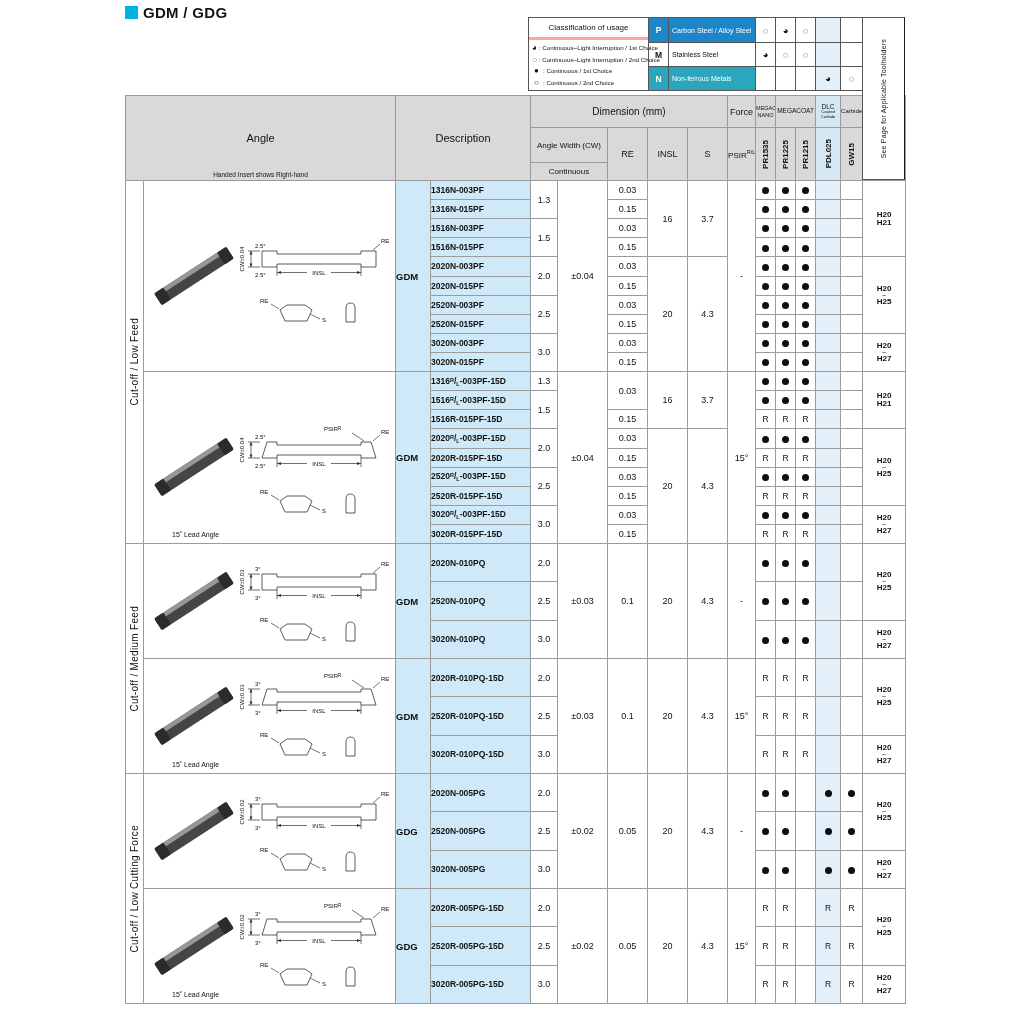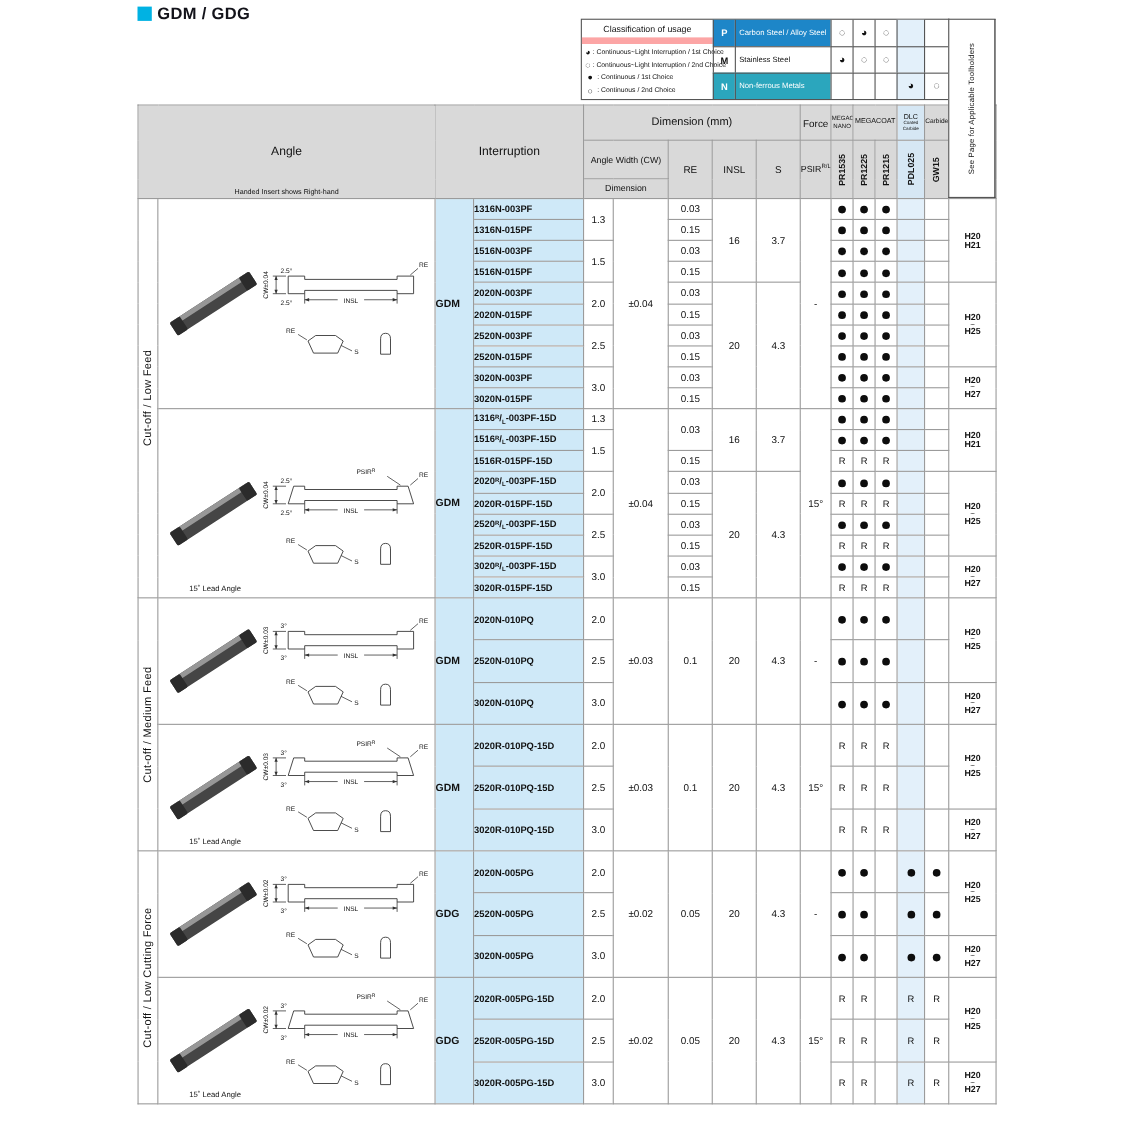--- a/index.html
+++ b/index.html
@@ -9,21 +9,21 @@
 
 .titlebar{position:absolute;left:125px;top:4px;display:flex;align-items:center;gap:5px}
 .sq{width:13px;height:13px;background:#00b2e3}
 .ttl{font-size:15px;font-weight:bold;color:#13131a;letter-spacing:.3px}
 
 
 .legend{position:absolute;left:528px;top:17px;width:335px;height:74px;display:grid;
  grid-template-columns:119px 20px 87px 20px 20px 20px 25px 22px;grid-template-rows:24px 24px 24px;
  border:1px solid #555;background:#fff}
 .lg-left{grid-column:1;grid-row:1/4;display:flex;flex-direction:column}
-.lg-title{height:22px;border-bottom:6px solid #fca5a5;display:flex;align-items:center;justify-content:center;font-size:8px}
+.lg-title{height:22px;border-bottom:3px solid #fca5a5;display:flex;align-items:center;justify-content:center;font-size:8px}
 .lg-items{flex:1;padding:2px 3px;display:flex;flex-direction:column;justify-content:space-around}
 .lg-item{display:flex;align-items:center;gap:2px;font-size:6.2px;white-space:nowrap}
 .lg-sym{font-size:8px;width:9px;text-align:center}
 .lgc{border-left:1px solid #555;border-top:1px solid #555;display:flex;align-items:center;justify-content:center;overflow:hidden}
 .nt{border-top:none}
 .lg-code{font-weight:bold;font-size:8.5px}
 .lg-mat{font-size:7px;justify-content:flex-start;padding-left:3px}
 .p{background:#1d86c8;color:#fff}
 .nn{background:#2ba6bd;color:#fff}
 .lg-mk{font-size:9.5px}
@@ -151,21 +151,21 @@
       <col style="width:25px">
       <col style="width:22px">
       <col style="width:43px">
 </colgroup>
 <thead>
 <tr style="height:32px">
   <th class="hc h-insert" colspan="2" rowspan="3">
     <div class="ins-label">Angle</div>
     <div class="ins-note">Handed Insert shows Right-hand</div>
   </th>
-  <th class="hc desc-h" colspan="2" rowspan="3">Interruption</th>
+  <th class="hc desc-h" colspan="2" rowspan="3">Description</th>
   <th class="hc dim-h" colspan="5">Dimension (mm)</th>
   <th class="hc" style="font-size:9px">Force</th>
   <th class="hc gg">MEGACOAT NANO</th>
   <th class="hc gg" colspan="2" style="font-size:6.5px">MEGACOAT</th>
   <th class="hc gg hshade">
     <div style="font-size:6.5px">DLC</div>
     <div class="ggsub">Coated Carbide</div>
   </th>
   <th class="hc gg" style="font-size:6px">Carbide</th>
   <th class="hc pagehead" rowspan="3"></th>
@@ -186,21 +186,21 @@
           <div class="vt2">PR1215</div>
         </th>
   <th class="hc hshade" rowspan="2">
           <div class="vt2">PDL025</div>
         </th>
   <th class="hc" rowspan="2">
           <div class="vt2">GW15</div>
         </th>
 </tr>
 <tr style="height:18px">
-  <th class="hc small-h" colspan="2">Dimension</th>
+  <th class="hc small-h" colspan="2">Continuous</th>
 </tr>
 </thead>
 <tbody id="tbody">
       <tr style="height: 19px;">
         <td class="cat" rowspan="19">
           <div class="vtc">Cut-off / Low Feed</div>
         </td>
         <td class="insertcell" rowspan="10">
           <svg width="252" height="190" viewBox="0 0 252 190">
             <g transform="rotate(-33 50 95)">

